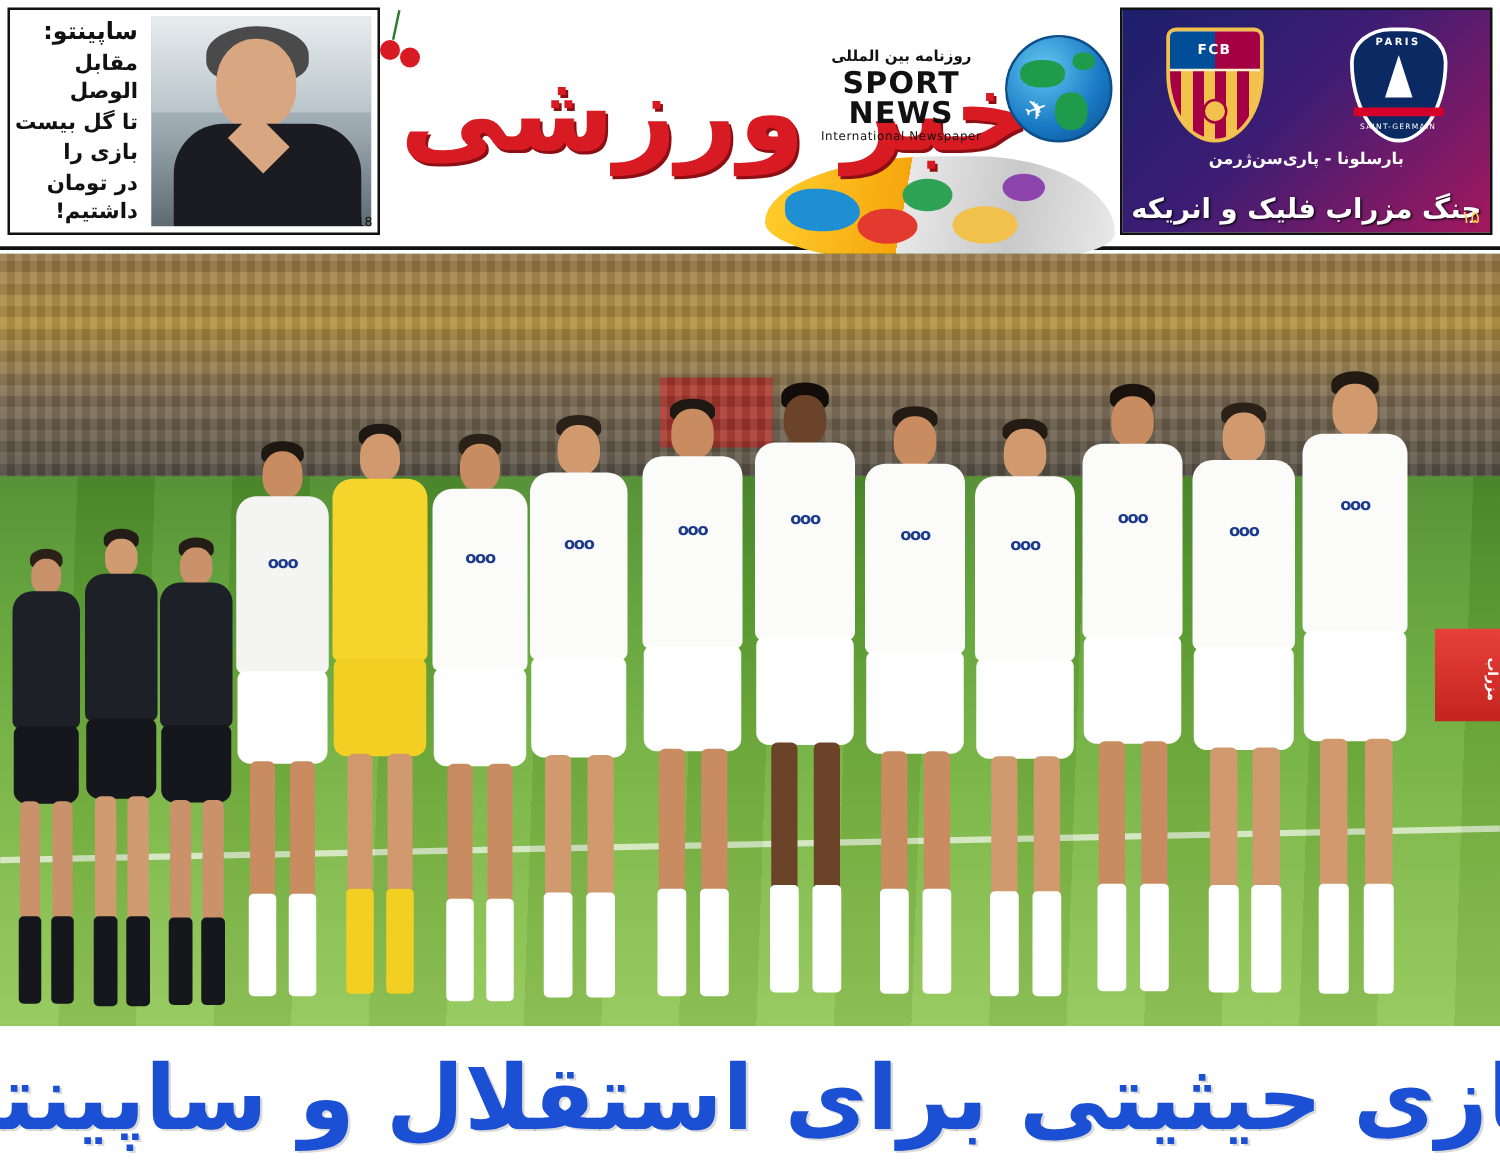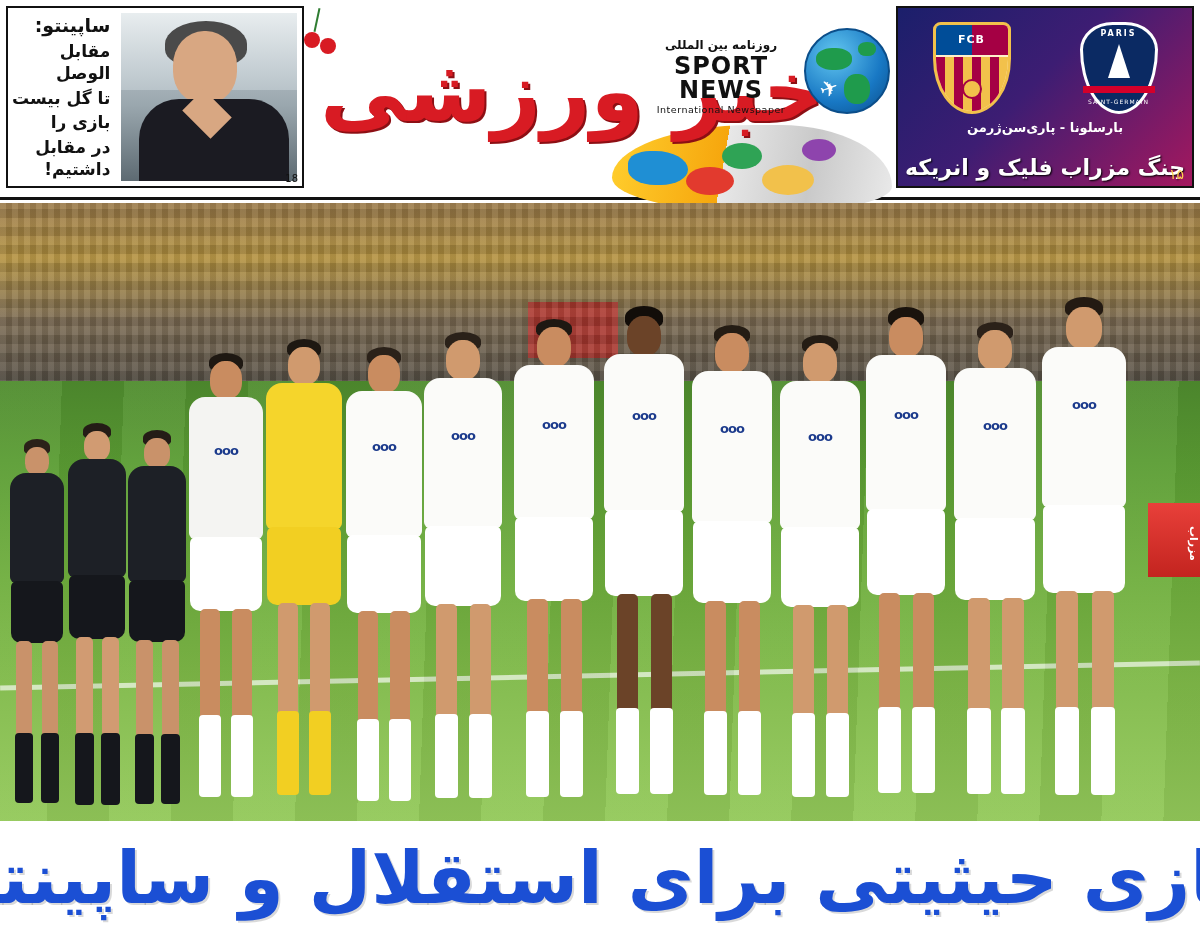--- a/index.html
+++ b/index.html
@@ -311,21 +311,21 @@
 <div class="page">
 
   <div class="masthead">
 
     <div class="promo-left">
       <div class="ptext">
         <div class="t-title">ساپینتو:</div>
         <div class="t-line">مقابل الوصل</div>
         <div class="t-line">تا گل بیست</div>
         <div class="t-line">بازی را</div>
-        <div class="t-line">در مقابل داشتیم!</div>
+        <div class="t-line">در تومان داشتیم!</div>
       </div>
       <div class="ppic">
         <div class="bg-stripe"></div>
         <div class="hair"></div>
         <div class="head"></div>
         <div class="body"></div>
         <div class="collar"></div>
       </div>
       <div class="page-num2">18</div>
     </div>

